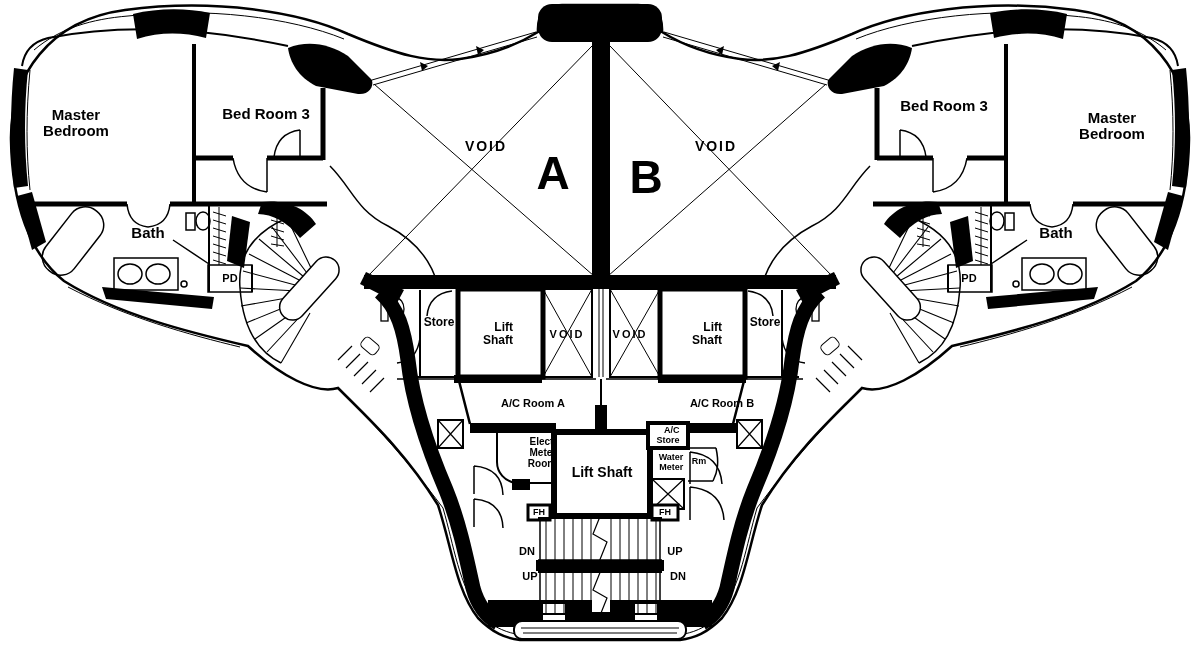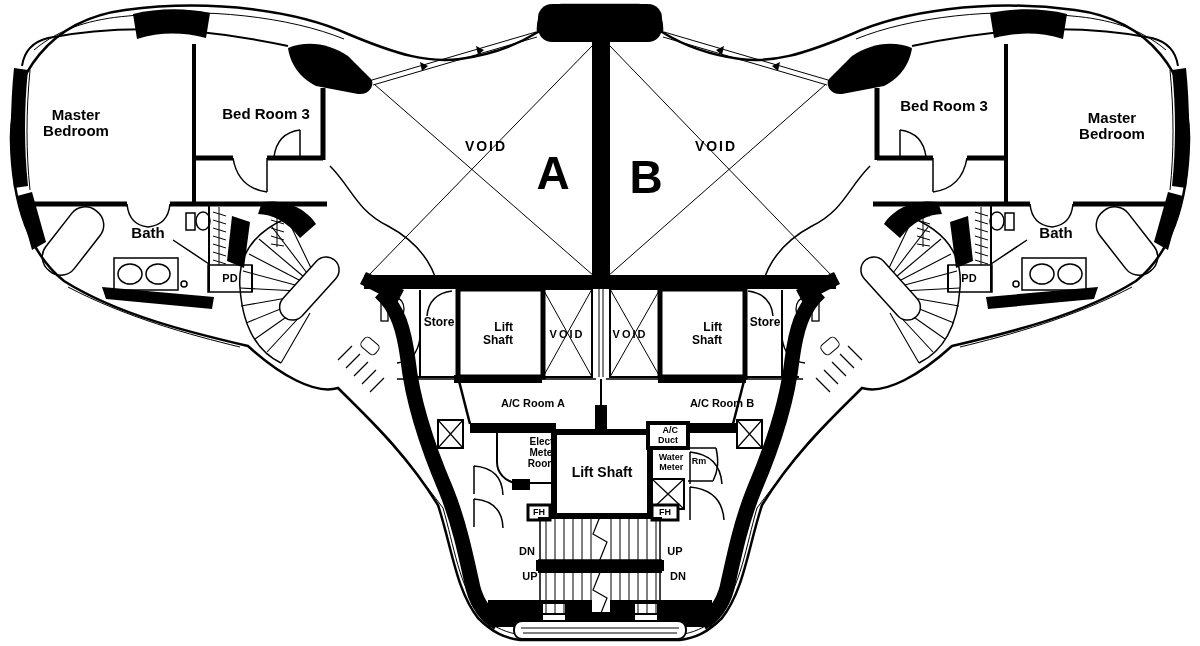--- a/index.html
+++ b/index.html
@@ -246,21 +246,21 @@
   <div class="lbl fs12" style="left:765px;top:322px;">Store</div>
 
   <div class="lbl fs13" style="left:533px;top:404px;">A/C Room A</div>
   <div class="lbl fs13" style="left:678px;top:404px;margin-left:44px;">A/C Room B</div>
 
   <div class="lbl fs10 lleft" style="left:524px;top:453px;margin-left:18px;">Elect.
 Meter
 Room</div>
   <div class="lbl fs14" style="left:602px;top:473px;">Lift Shaft</div>
   <div class="lbl fs9 lleft" style="left:668px;top:436px;">A/C
-Duct</div>
+Store</div>
   <div class="lbl fs9 lleft" style="left:671px;top:463px;">Water
 Meter</div>
   <div class="lbl fs9" style="left:699px;top:462px;">Rm</div>
   <div class="lbl fs9" style="left:539px;top:513px;">FH</div>
   <div class="lbl fs9" style="left:665px;top:513px;">FH</div>
 
   <div class="lbl fs13" style="left:527px;top:552px;">DN</div>
   <div class="lbl fs13" style="left:675px;top:552px;">UP</div>
   <div class="lbl fs13" style="left:530px;top:577px;">UP</div>
   <div class="lbl fs13" style="left:678px;top:577px;">DN</div>

